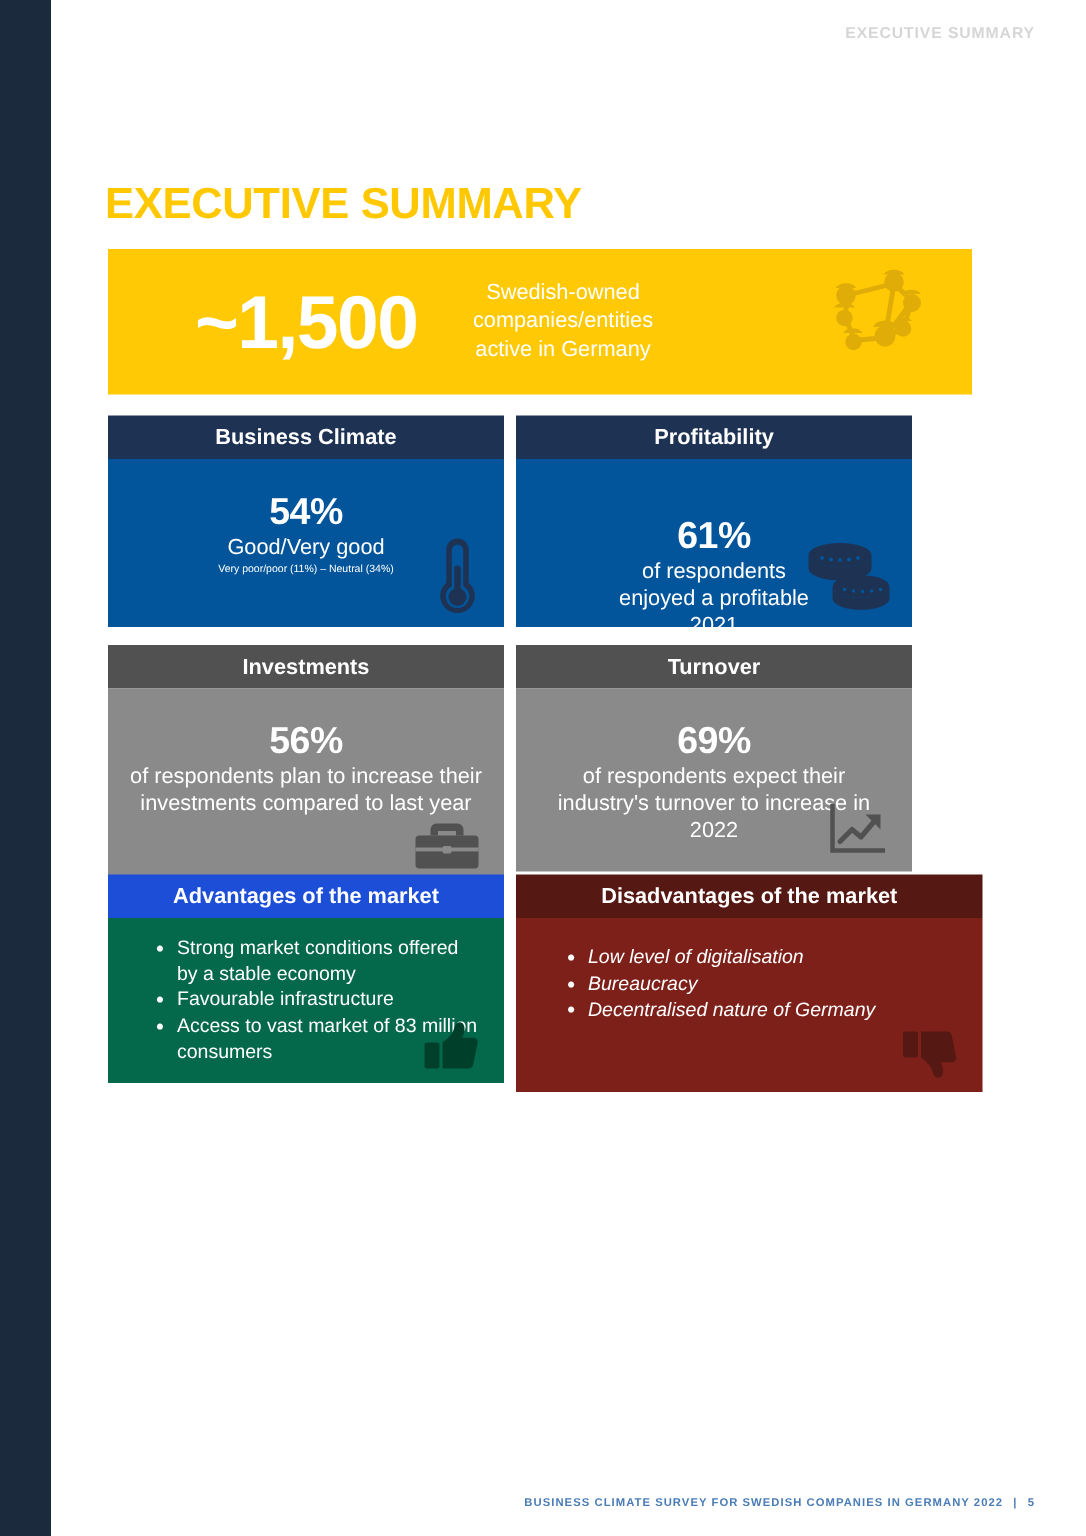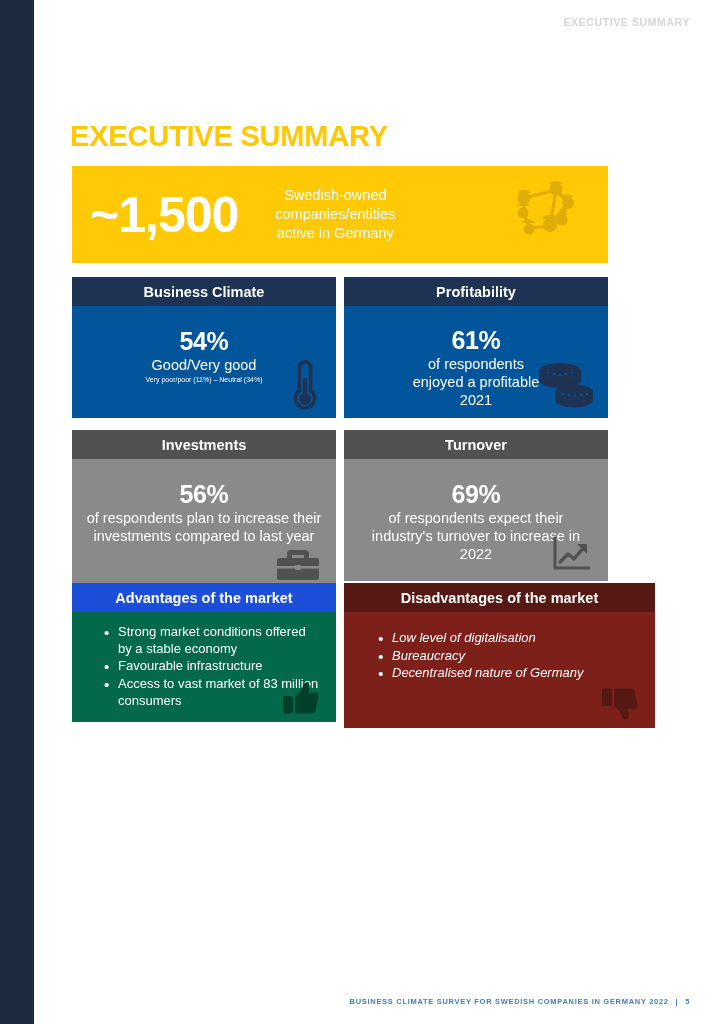--- a/index.html
+++ b/index.html
@@ -46,20 +46,21 @@
   }
 
   
   .hero {
     position: absolute;
     left: 72px; top: 166px;
     width: 536px; height: 97px;
     background: #ffc905;
     display: flex;
     align-items: center;
+    padding-left: 40px;
   }
   .hero-number {
     color: #ffffff;
     font-size: 50px;
     font-weight: bold;
     letter-spacing: -1px;
     margin-left: 18px;
     line-height: 1;
   }
   .hero-text {
@@ -214,21 +215,21 @@
       </svg>
     </span>
   </div>
 </div>
 
 <div class="card" style="left:344px; top:277px; width:264px;">
   <div class="card-head" style="background:#1e3353;">
     <span>Profitability</span>
   </div>
   <div class="card-body" style="background:#02559b; height:112px;">
-    <div class="stat-center" style="top:21px;">
+    <div class="stat-center" style="top:38px;">
       <div class="stat-pct">61%</div>
       <div class="stat-caption" style="padding:0 62px;">of respondents enjoyed a profitable 2021</div>
     </div>
     <span class="card-icon" style="right:12px; bottom:4px;">
       <svg width="62" height="54" viewBox="0 0 62 54">
         <g fill="#1e3353">
           <ellipse cx="26" cy="15" rx="21" ry="8"></ellipse>
           <path d="M5 15 v9 a21 8 0 0 0 42 0 v-9 a21 8 0 0 1 -42 0 z"></path>
           <ellipse cx="40" cy="36" rx="19" ry="7.5"></ellipse>
           <path d="M21 36 v8 a19 7.5 0 0 0 38 0 v-8 a19 7.5 0 0 1 -38 0 z"></path>

